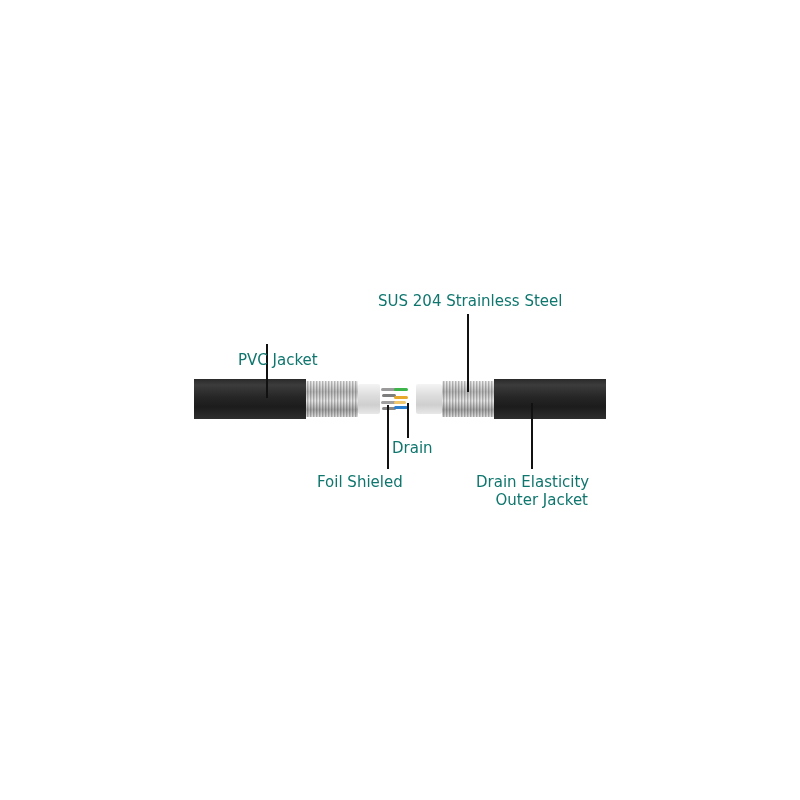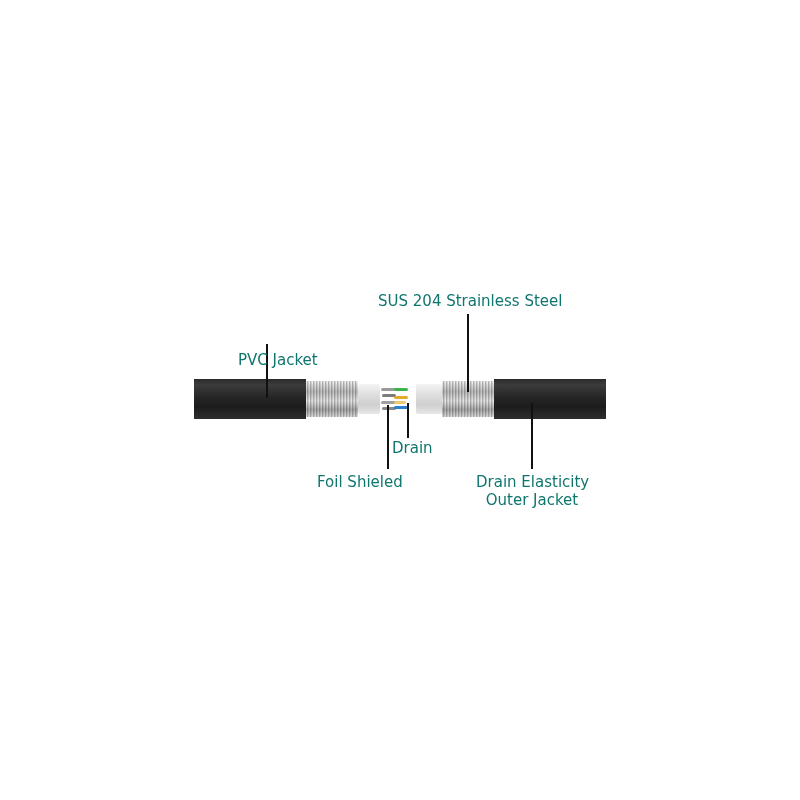--- a/index.html
+++ b/index.html
@@ -48,14 +48,14 @@
   <div class="leader" style="left:467px; top:314px; height:78px;"></div>
   <div class="leader" style="left:407px; top:403px; height:35px;"></div>
   <div class="leader" style="left:387px; top:405px; height:64px;"></div>
   <div class="leader" style="left:531px; top:403px; height:66px;"></div>
 
   <div class="label" style="left:238px; top:323px;margin-top:28px;">PVC Jacket</div>
   <div class="label" style="left:378px; top:292px;">SUS 204 Strainless Steel</div>
   <div class="label" style="left:392px; top:439px;">Drain</div>
   <div class="label" style="left:317px; top:473px;">Foil Shieled</div>
   <div class="label center" style="left:476px; top:473px; width:112px;">Drain Elasticity</div>
-  <div class="label center" style="left:476px; top:491px; width:112px;">Outer Jacket</div>
+  <div class="label center" style="left:476px; top:491px; width:112px;text-align:right;">Outer Jacket</div>
 </div>
 
 </body></html>

